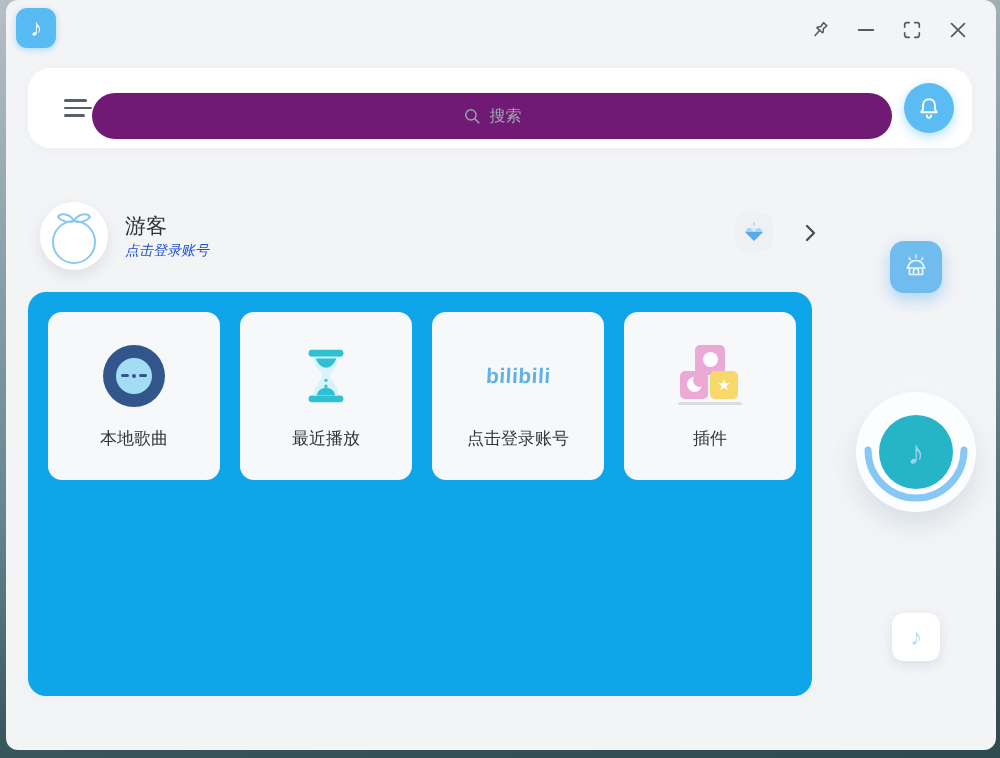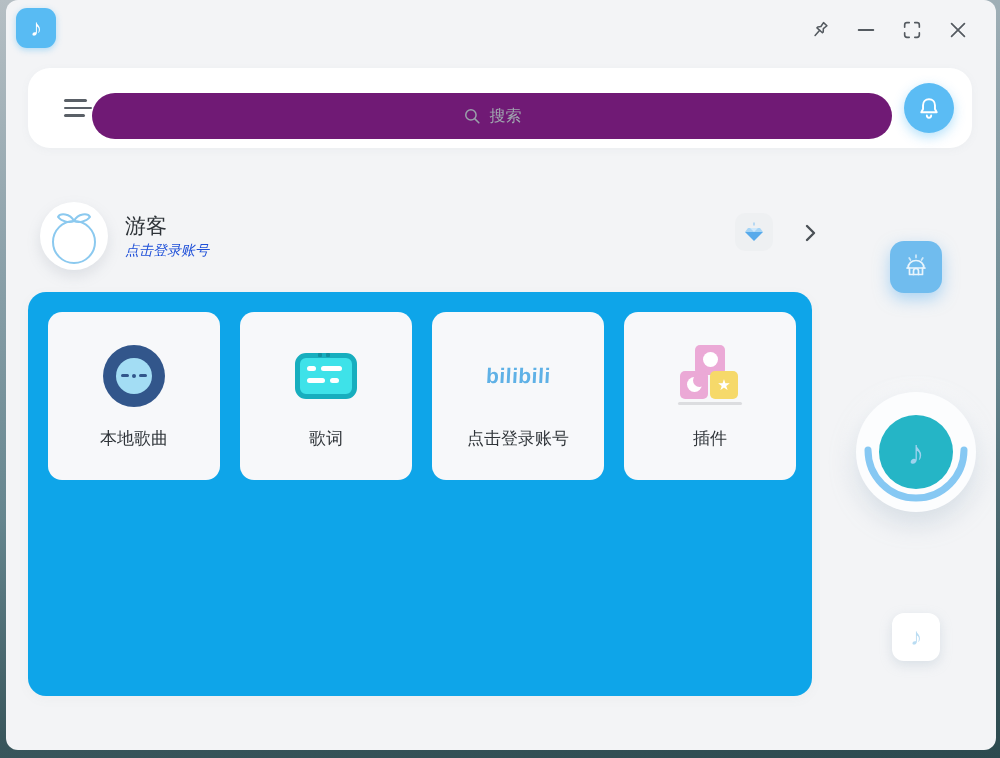--- a/index.html
+++ b/index.html
@@ -193,34 +193,35 @@
             <div class="vinyl-center">
               <i class="d1"></i>
               <i class="d2"></i>
               <i class="d3"></i>
             </div>
           </div>
       </div>
       <div class="card-label">本地歌曲</div>
     </div>
 
-
-    <div class="card">
-      <div class="icon-box">
-        <div class="lyric-card">
-          <i class="tick1"></i>
-            <i class="tick2"></i>
-          <b class="r1a"></b>
-            <b class="r1b"></b>
-            <b class="r2a"></b>
-            <b class="r2b"></b>
-        </div>
-      </div>
-      <div class="card-label">歌词</div>
-    </div>
+    <div class="card">
+      <div class="icon-box">
+        <svg width="62" height="62" viewBox="0 0 64 64">
+          <rect x="14" y="5" width="36" height="7" rx="3.5" fill="#2fc0d4"></rect>
+          <rect x="14" y="52" width="36" height="7" rx="3.5" fill="#2fc0d4"></rect>
+          <path d="M19 12 h26 c0 12 -9 14 -9 20 s9 8 9 20 H19 c0 -12 9 -14 9 -20 s-9 -8 -9 -20 z" fill="#d9f4f8"></path>
+          <path d="M21.5 14 c2 6.5 7 9.5 10.5 9.5 s8.5 -3 10.5 -9.5 z" fill="#2fc0d4"></path>
+          <circle cx="32" cy="36.5" r="1.6" fill="#2fc0d4"></circle>
+          <circle cx="32" cy="42.5" r="1.6" fill="#2fc0d4"></circle>
+          <path d="M22.5 52 c1 -6 5.5 -8 9.5 -8 s8.5 2 9.5 8 z" fill="#2fc0d4"></path>
+        </svg>
+      </div>
+      <div class="card-label">最近播放</div>
+    </div>
+
 
 
     <div class="card">
       <div class="icon-box">
         <span class="bili-logo">bilibili</span>
       </div>
       <div class="card-label">点击登录账号</div>
     </div>
 
     <div class="card">

